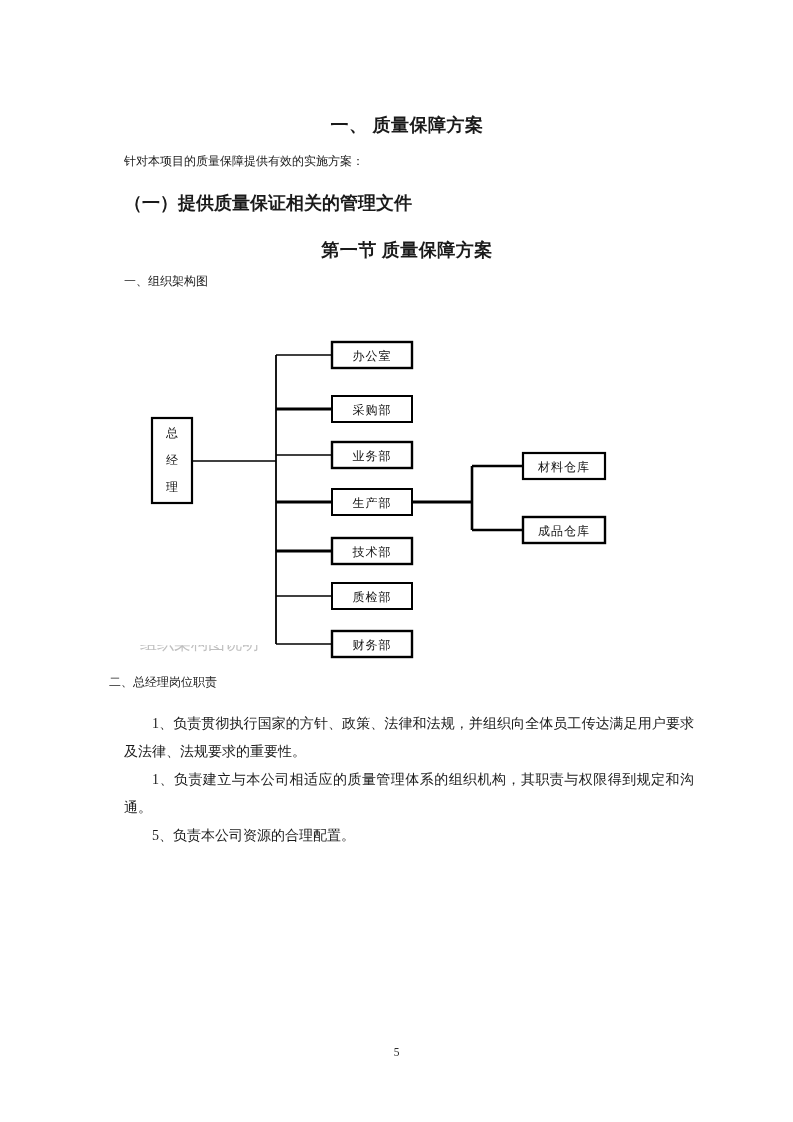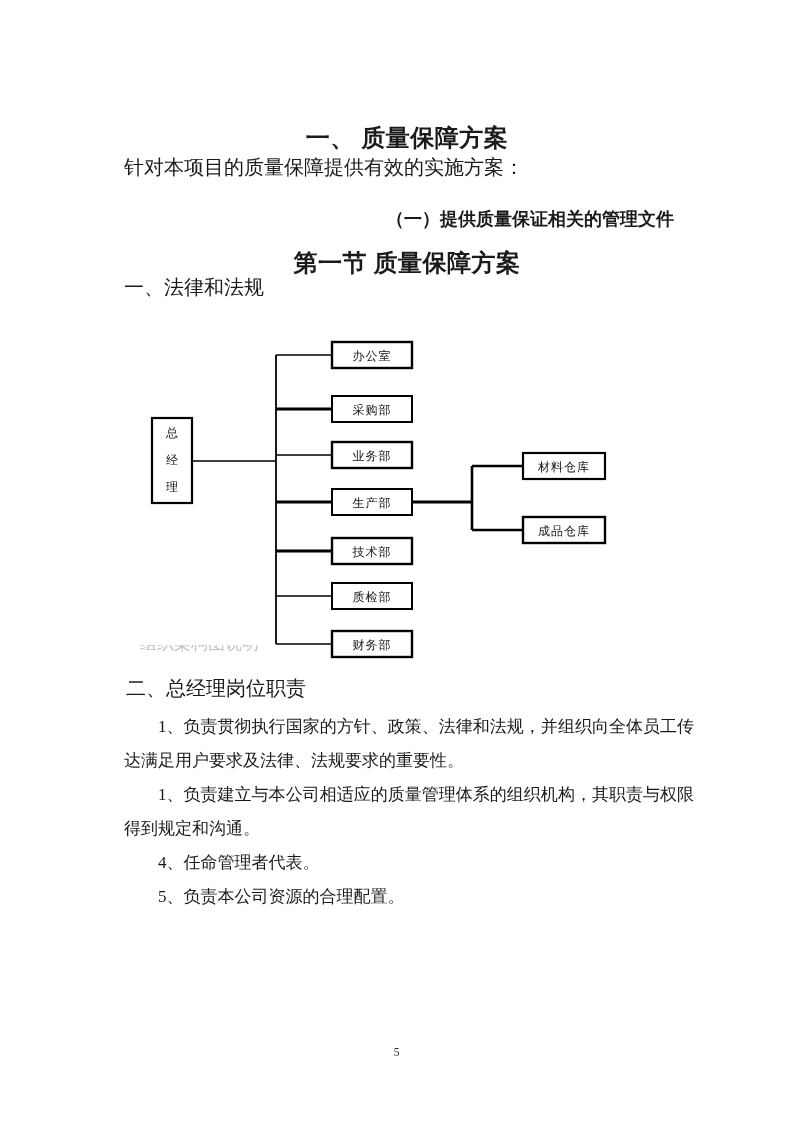--- a/index.html
+++ b/index.html
@@ -18,50 +18,50 @@
     height: 1122px;
     background: #ffffff;
     overflow: hidden;
     box-sizing: border-box;
   }
 
   
   .h-center-bold {
     text-align: center;
     font-weight: bold;
-    font-size: 24px;
+    font-size: 18px;
     letter-spacing: 0.5px;
-    margin: 12px;
+    margin: 4px;
     line-height: 1.5;
   }
   .h-left-bold {
-    text-align: right;
+    text-align: left;
     font-weight: bold;
     font-size: 18px;
-    margin: 16px;
+    margin: 0;
     line-height: 1.5;
   }
   .p-body {
-    font-size: 20px;
+    font-size: 12px;
     margin: 0;
     line-height: 1.55;
     text-align: justify;
     text-justify: inter-ideograph;
   }
 
   .row-title      { position: absolute; left: 124px; top: 108px;  width: 566px; }
   .row-lead       { position: absolute; left: 124px; top: 152px;  width: 566px; }
   .row-sub1       { position: absolute; left: 124px; top: 190px;  width: 566px; }
   .row-section    { position: absolute; left: 124px; top: 233px;  width: 566px; }
   .row-orgtitle   { position: absolute; left: 124px; top: 272px;  width: 566px; }
 
-  .row-duty-head  { position: absolute; left: 126px; top: 673px;  width: 566px; }
+  .row-duty-head  { position: absolute; left: 109px; top: 673px;  width: 566px; }
   .row-duties     { position: absolute; left: 124px; top: 710px;  width: 570px; }
   .row-duties p   { margin: 0 0 0 0; }
-  .duty { font-size: 17px; line-height: 2.0; text-indent: 2em; text-align: justify; text-justify: inter-ideograph; margin:0; }
+  .duty { font-size: 14px; line-height: 2.0; text-indent: 2em; text-align: justify; text-justify: inter-ideograph; margin:0; }
 
   
   .faded-fragment {
     position: absolute;
     left: 140px;
     top: 645px;
     width: 180px;
     height: 14px;
     overflow: hidden;
     font-size: 17px;
@@ -130,21 +130,21 @@
 
   <div class="row-sub1">
     <h2 class="h-left-bold">（一）提供质量保证相关的管理文件</h2>
   </div>
 
   <div class="row-section">
     <h2 class="h-center-bold">第一节 质量保障方案</h2>
   </div>
 
   <div class="row-orgtitle">
-    <p class="p-body">一、法律和法规</p>
+    <p class="p-body">一、组织架构图</p>
   </div>
 
   <svg class="orgchart" viewBox="0 0 793 1122" width="793" height="1122">
 
     <g>
       <rect class="node-box" x="152" y="418" width="40" height="85" stroke-width="2.2"></rect>
       <text class="node-label-v" x="172" y="437" text-anchor="middle">总</text>
       <text class="node-label-v" x="172" y="464" text-anchor="middle">经</text>
       <text class="node-label-v" x="172" y="491" text-anchor="middle">理</text>
     </g>
@@ -209,19 +209,18 @@
     <span>组织架构图说明</span>
   </div>
 
   <div class="row-duty-head">
     <p class="p-body">二、总经理岗位职责</p>
   </div>
 
   <div class="row-duties">
     <p class="duty">1、负责贯彻执行国家的方针、政策、法律和法规，并组织向全体员工传达满足用户要求及法律、法规要求的重要性。</p>
     <p class="duty">1、负责建立与本公司相适应的质量管理体系的组织机构，其职责与权限得到规定和沟通。</p>
-    <p class="duty">4、任命管理者代表。</p>
     <p class="duty">5、负责本公司资源的合理配置。</p>
   </div>
 
   <div class="footer-pagenum">5</div>
 
 </div>
 
 </body></html>

